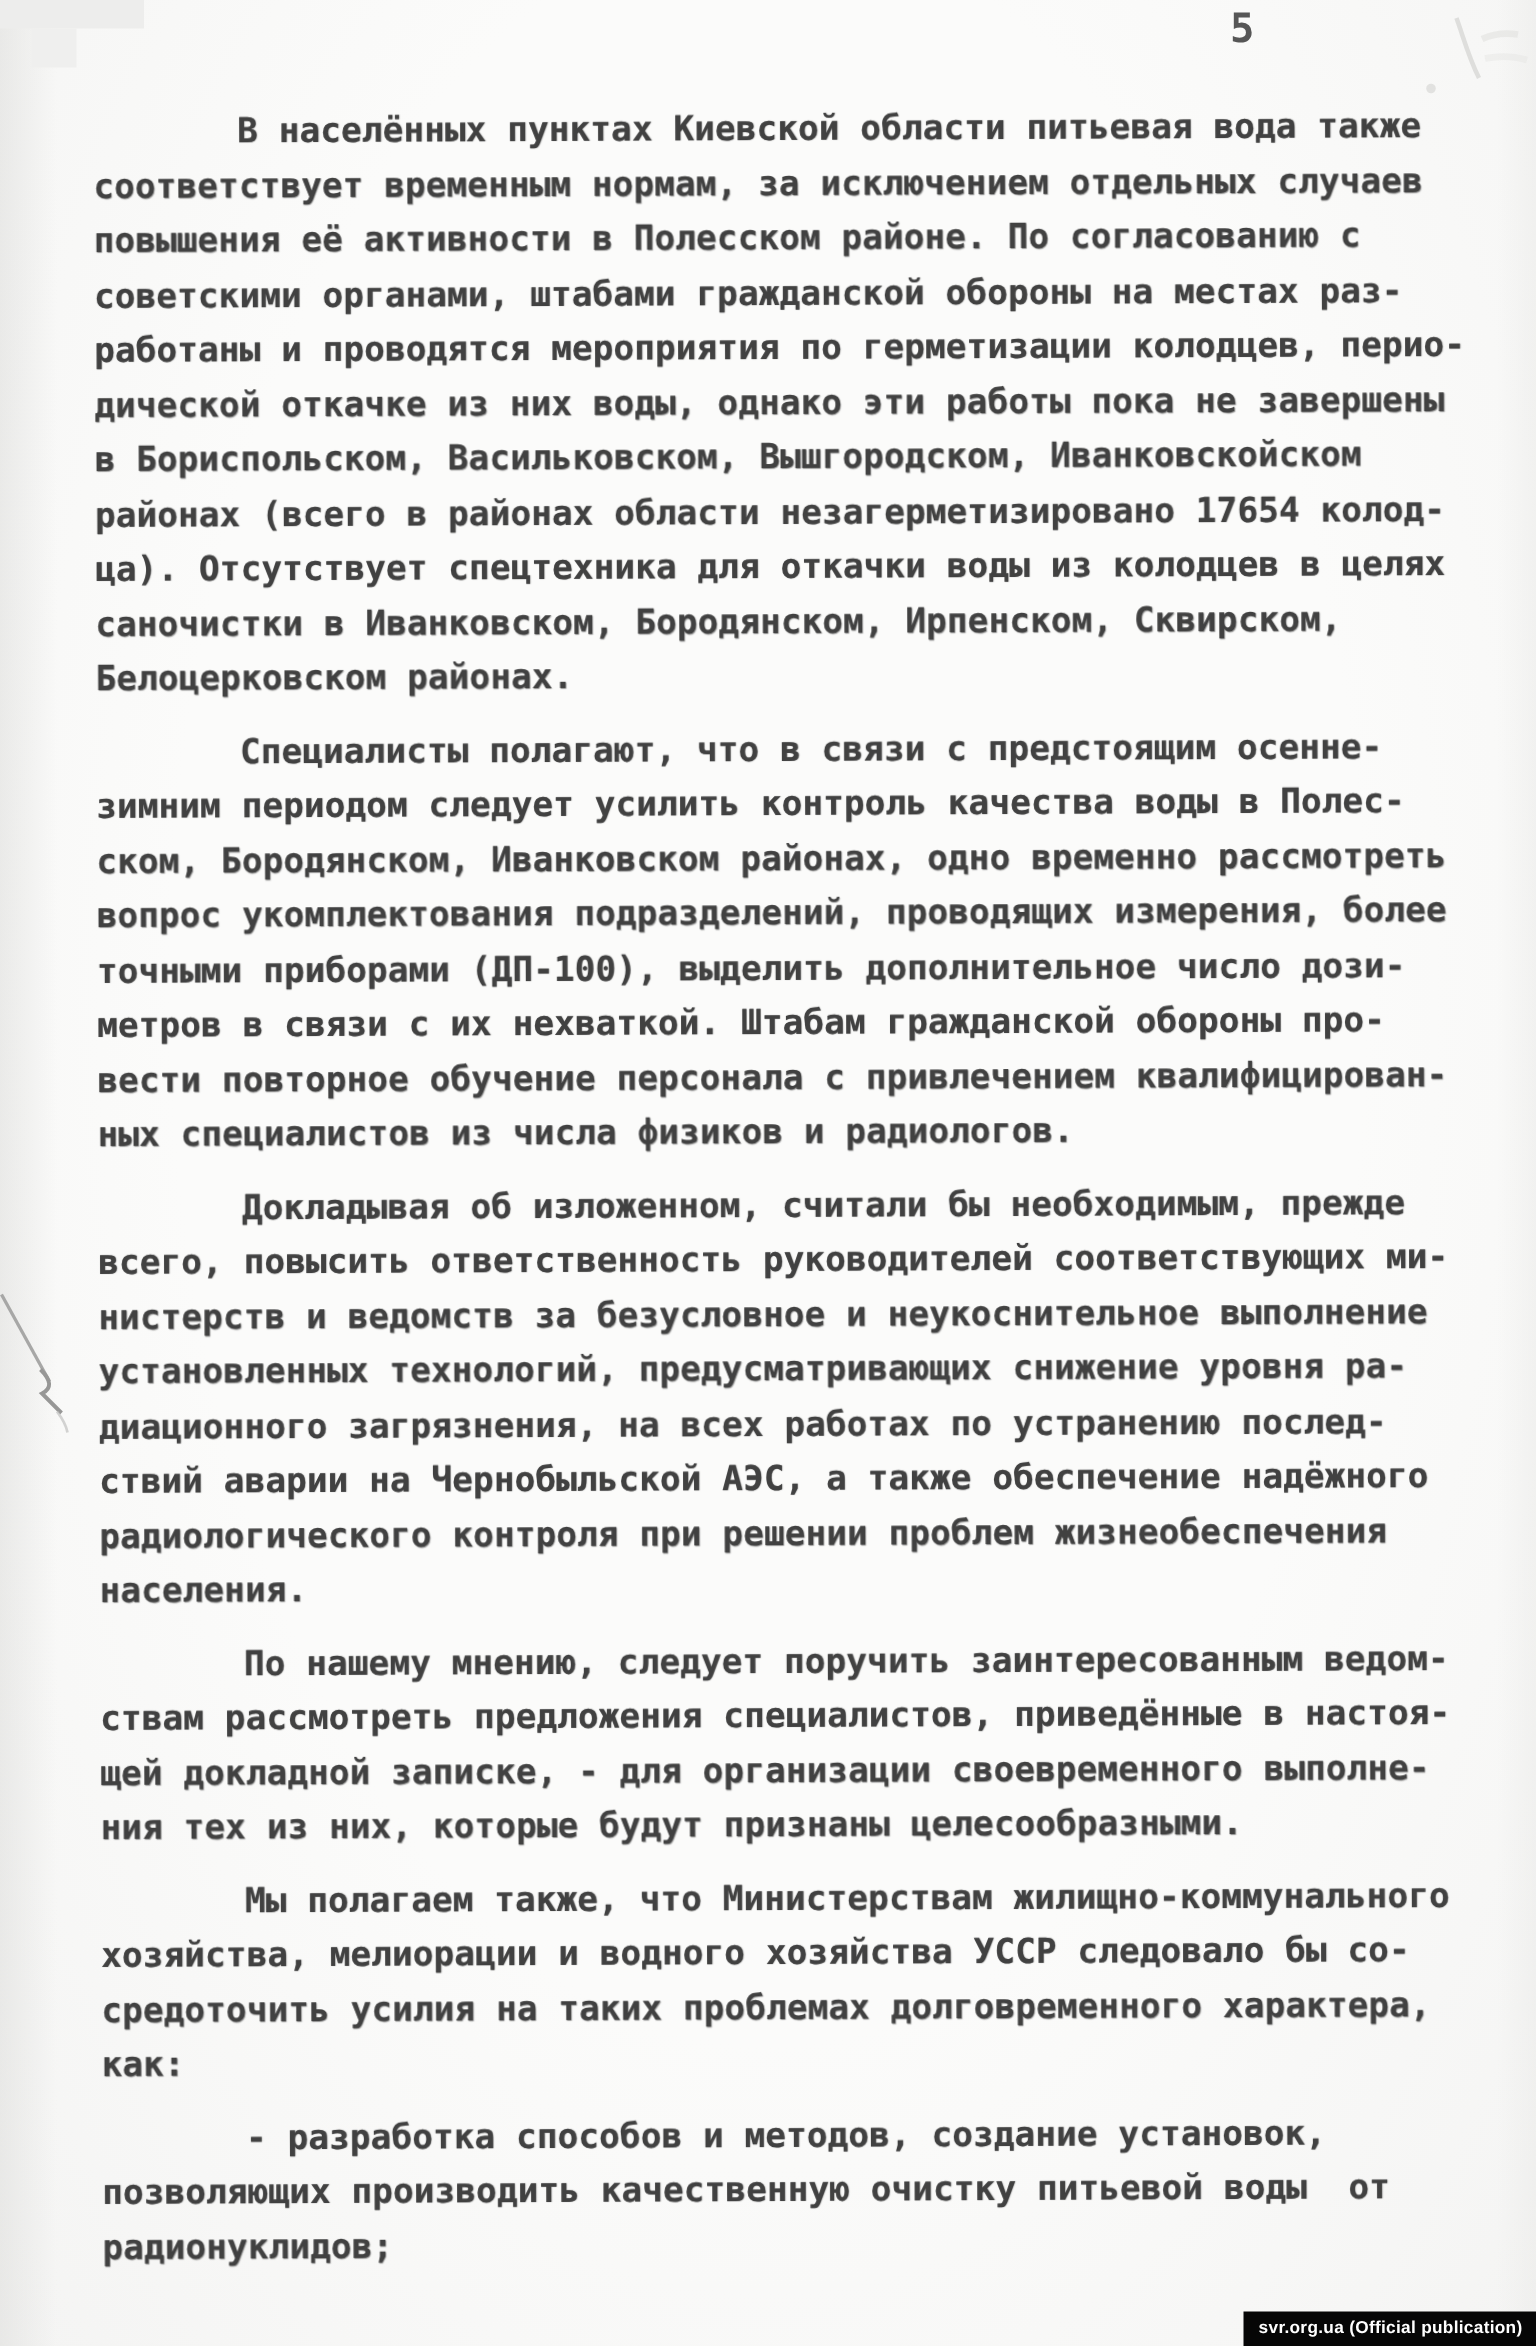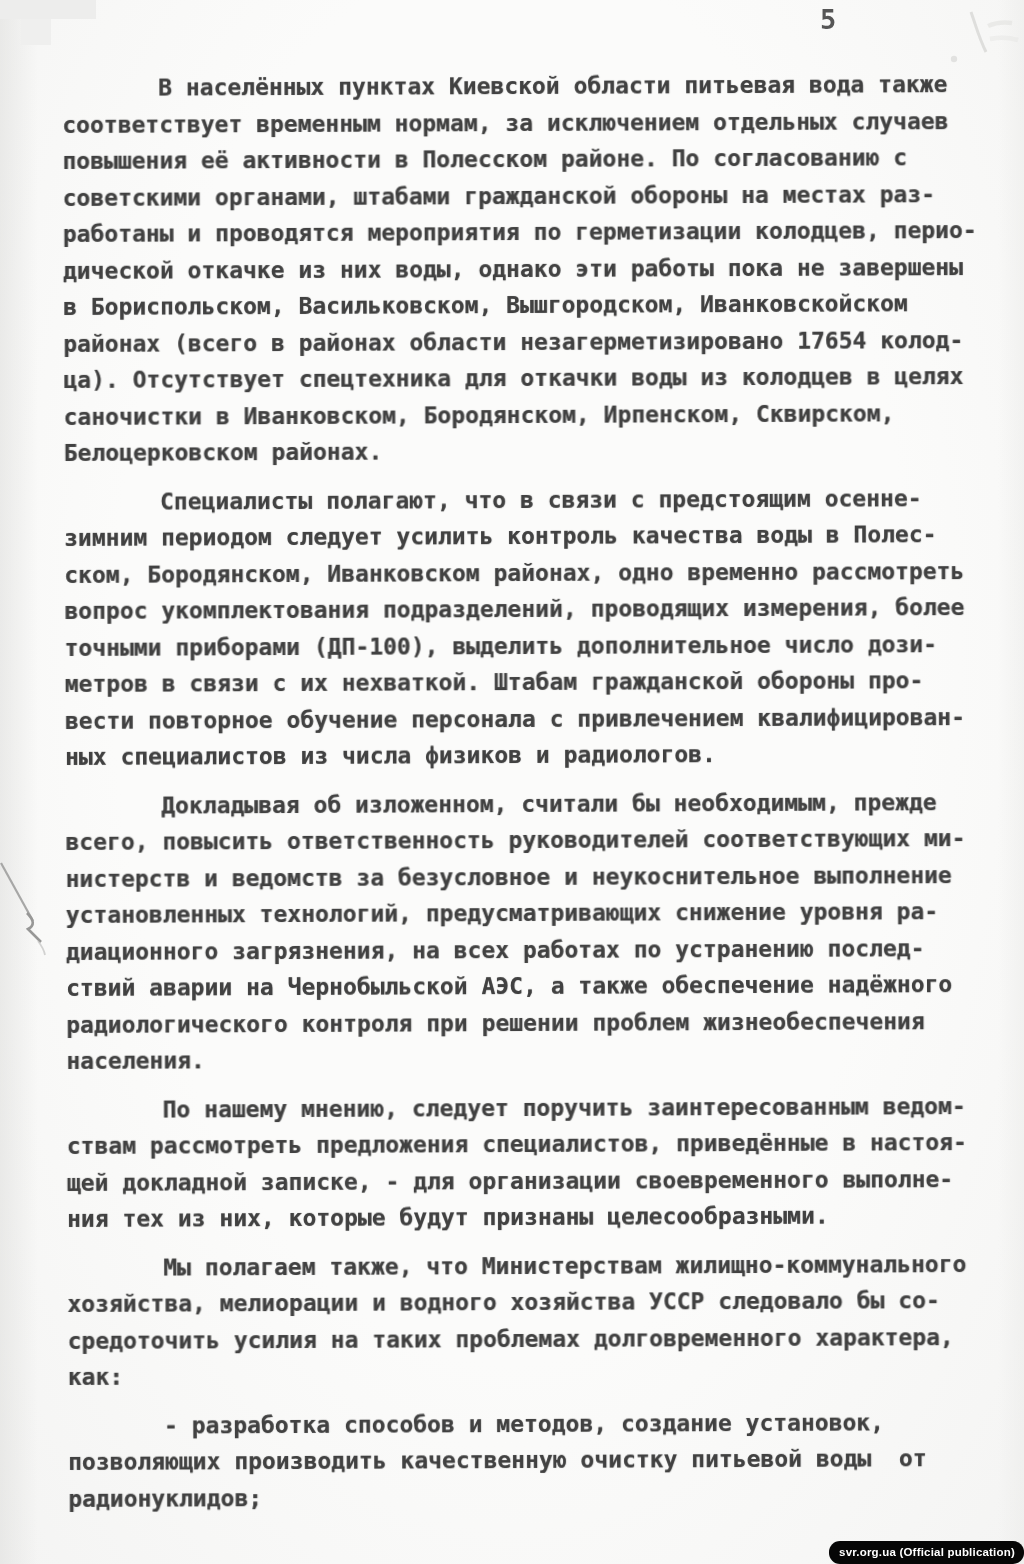--- a/index.html
+++ b/index.html
@@ -72,21 +72,20 @@
     right: 0; top: 1541px;
     height: 23px;
     line-height: 23px;
     padding: 0 9px 0 10px;
     background: #060606;
     color: #ffffff;
     font-family: "Liberation Sans", sans-serif;
     font-size: 11.5px;
     font-weight: bold;
     letter-spacing: 0.2px;
-    border-radius: 11px;
   }
 </style>
 </head>
 <body>
 
 <div class="page">
 
   <div class="corner-smudge"></div>
   <div class="corner-smudge-tab"></div>
 

